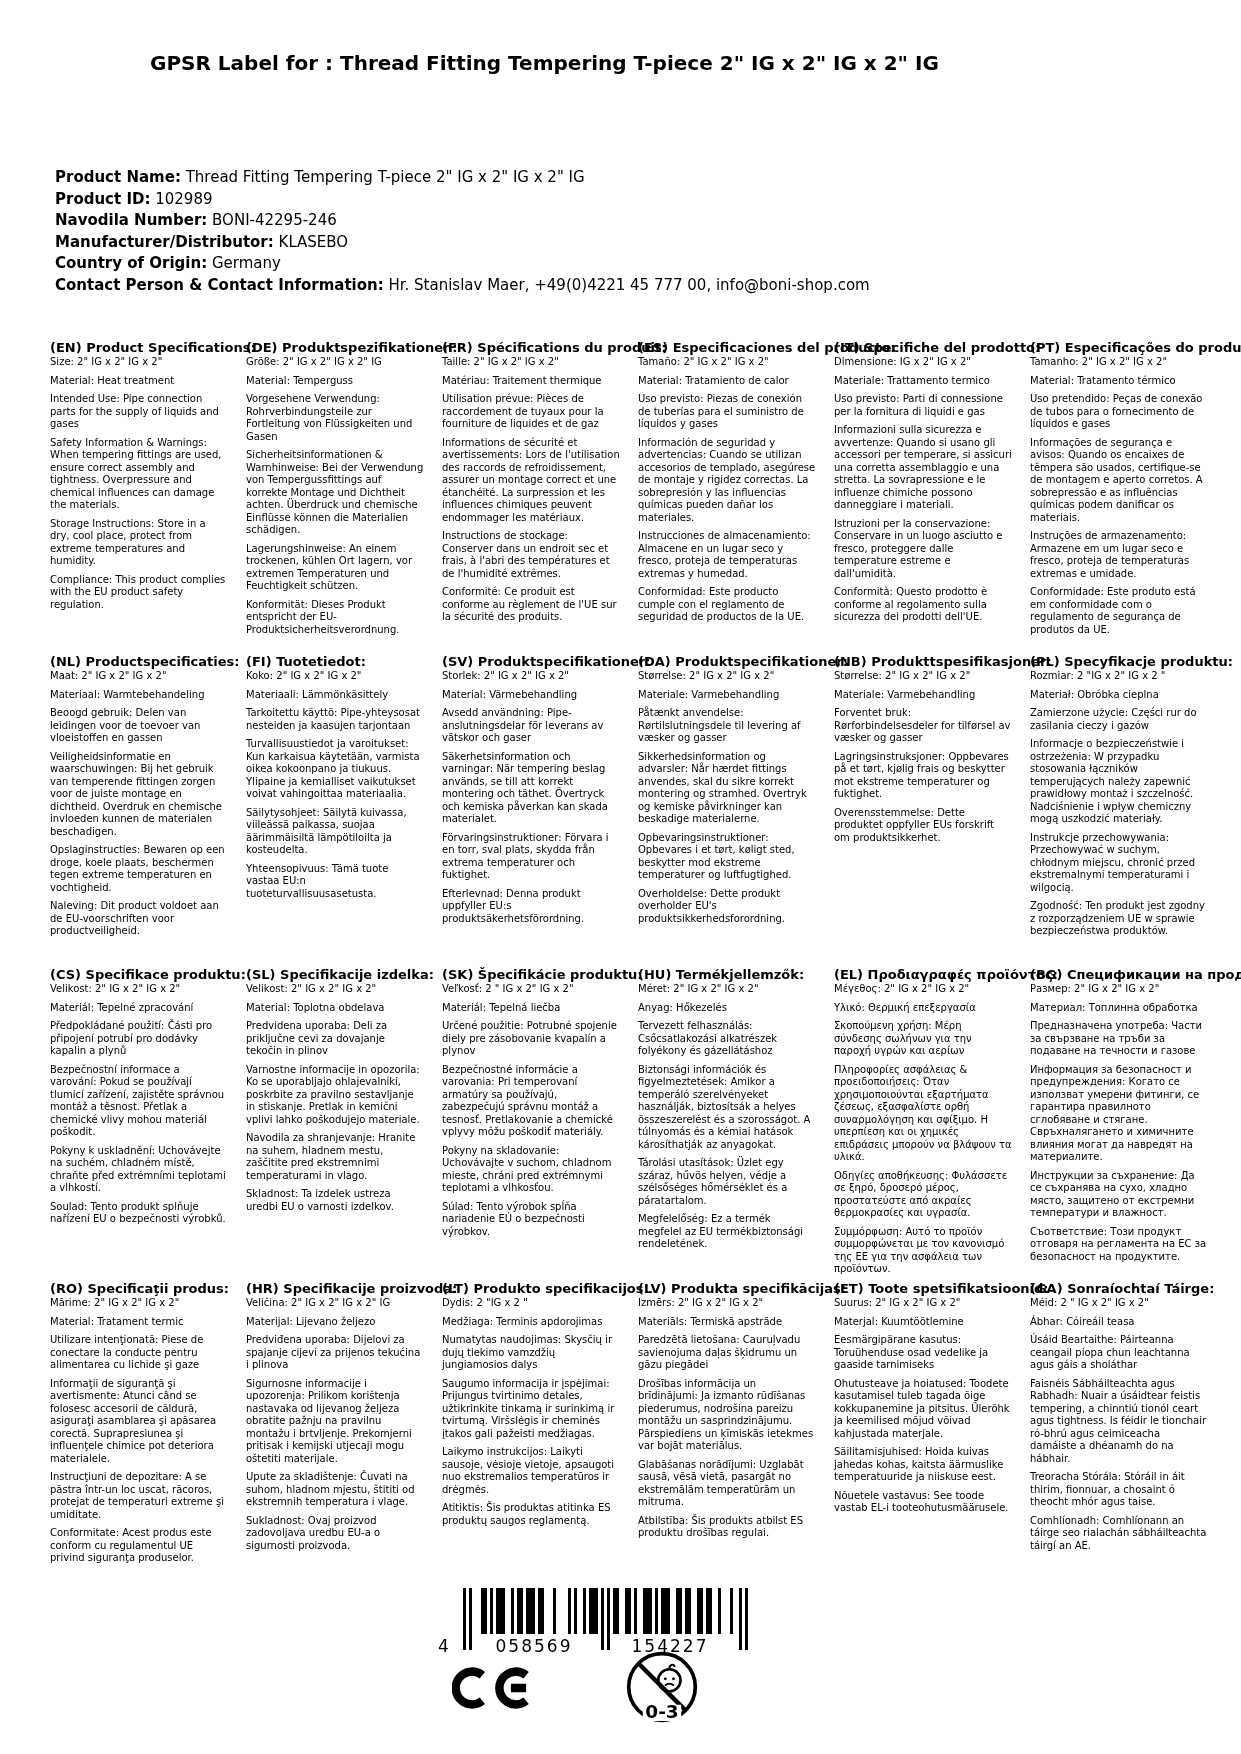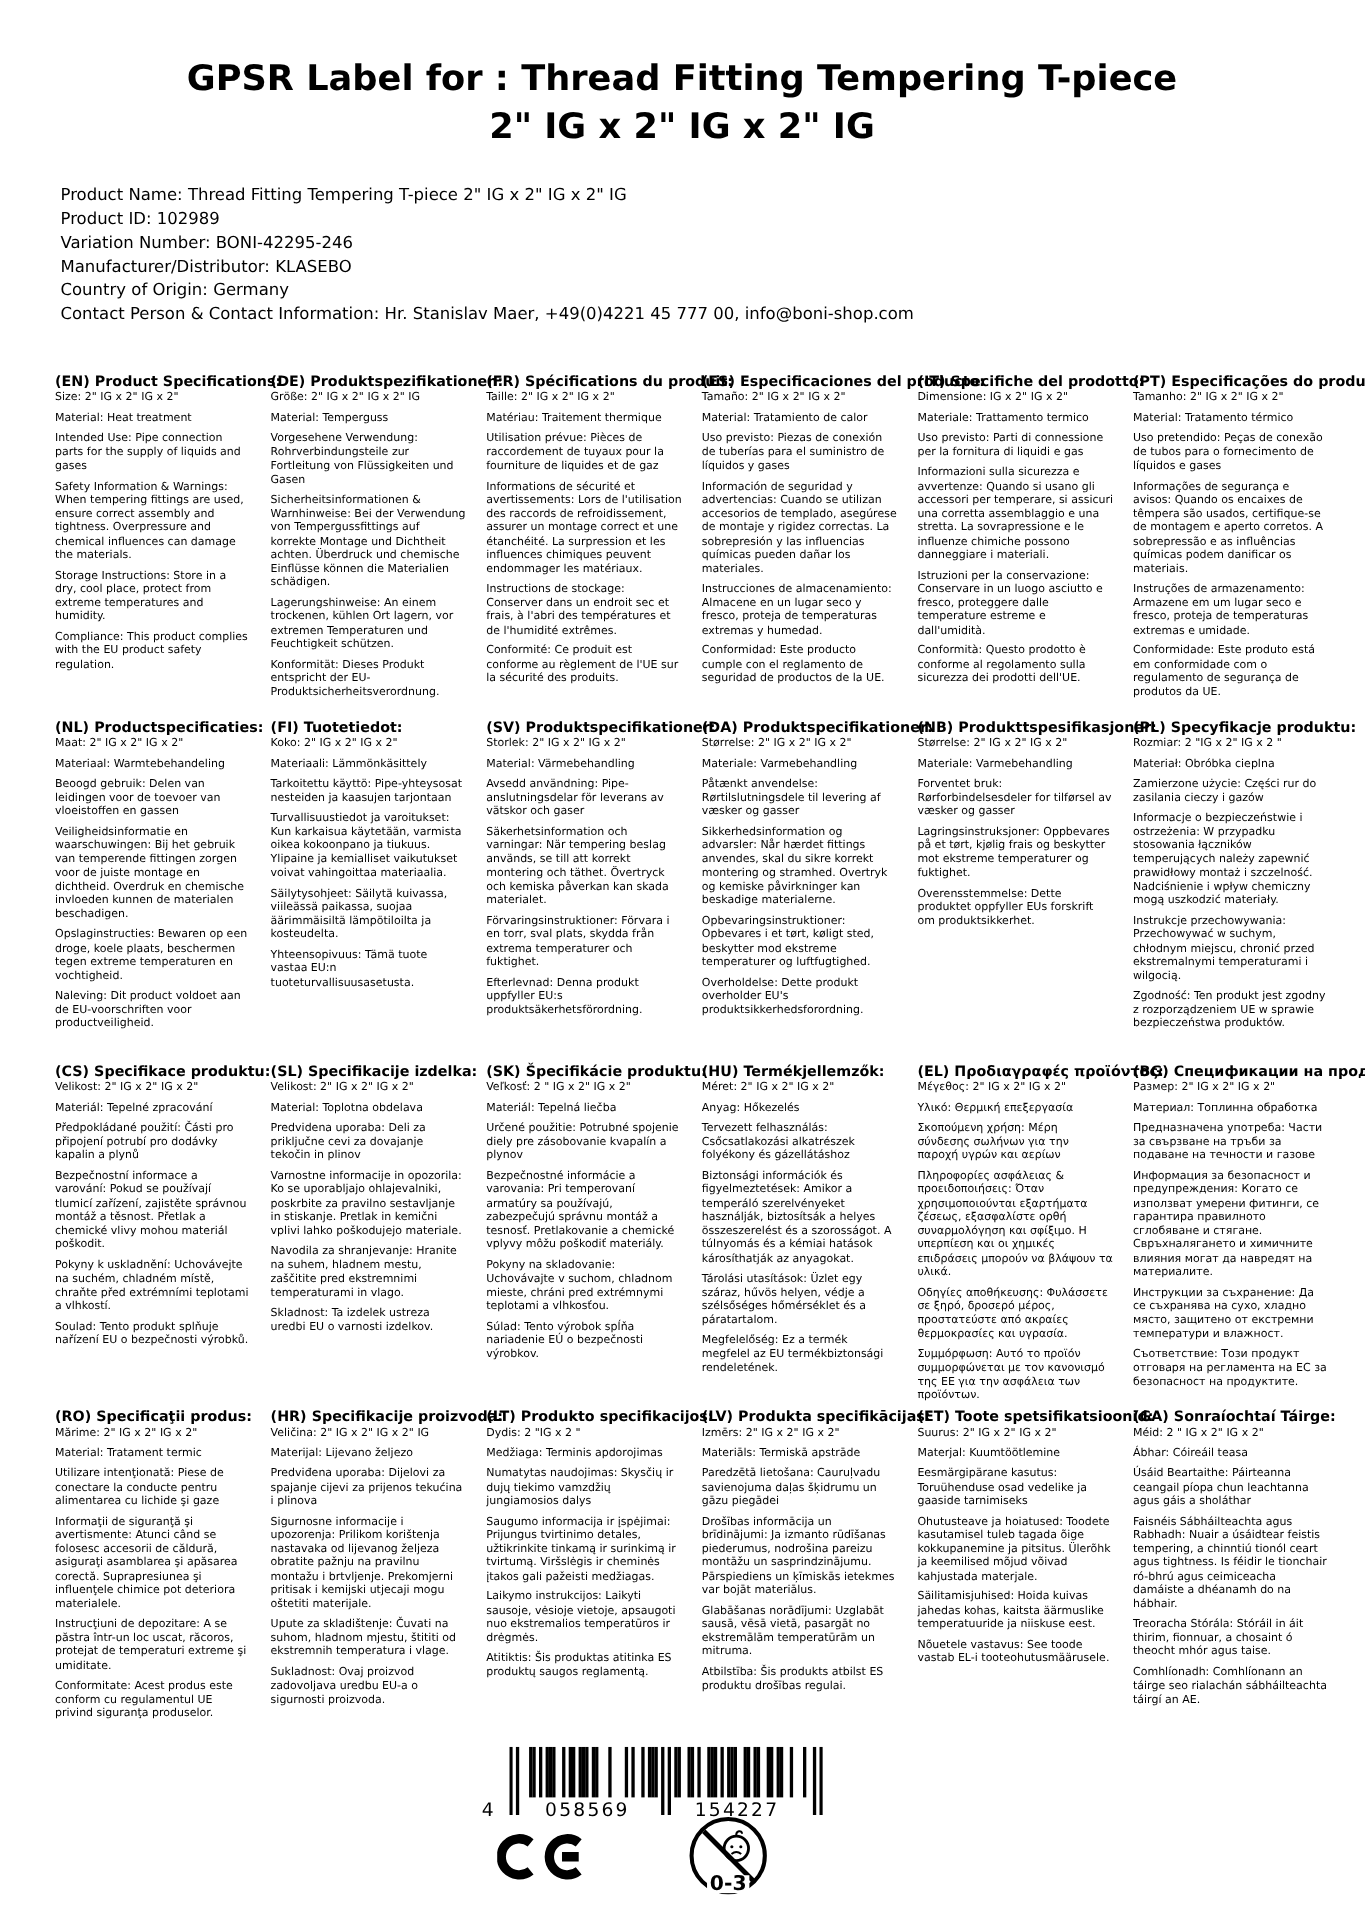--- a/index.html
+++ b/index.html
@@ -5,28 +5,28 @@
   html,body{margin:0;padding:0;background:#ffffff;}
   .page{
     position:relative;
     width:1241px;height:1754px;
     background:#ffffff;color:#000;
     font-family:"DejaVu Sans",sans-serif;
     overflow:hidden;
   }
   .title{
     position:absolute;top:50px;left:150px;width:940px;
-    text-align:center;font-size:32px;font-weight:bold;line-height:1.35;
+    text-align:left;font-size:20px;font-weight:bold;line-height:1.35;
     margin:0;
   }
   .product-info{
     position:absolute;top:167px;left:55px;width:1100px;
     font-size:15px;line-height:21.5px;
   }
-  .pi-label{font-weight:normal;margin-top:16px;}
+  .pi-label{font-weight:bold;margin-top:16px;}
   .pi-value{font-weight:normal;}
   .lang-grid{
     position:absolute;top:340px;left:50px;width:1186px;
     display:grid;
     grid-template-columns:repeat(6,196px);
     grid-template-rows:314px 313px 314px auto;
   }
   .lang-block{
     padding-right:18px;
     font-size:10px;line-height:1.25;
@@ -53,21 +53,21 @@
 </head>
 <body>
 
 <div class="page">
 
   <h1 class="title">GPSR Label for : Thread Fitting Tempering T-piece 2" IG x 2" IG x 2" IG</h1>
 
   <div class="product-info">
       <div><span class="pi-label">Product Name:</span> <span class="pi-value">Thread Fitting Tempering T-piece 2" IG x 2" IG x 2" IG</span></div>
       <div><span class="pi-label">Product ID:</span> <span class="pi-value">102989</span></div>
-      <div><span class="pi-label">Variation Number:</span> <span class="pi-value">BONI-42295-246</span></div>
+      <div><span class="pi-label">Navodila Number:</span> <span class="pi-value">BONI-42295-246</span></div>
       <div><span class="pi-label">Manufacturer/Distributor:</span> <span class="pi-value">KLASEBO</span></div>
       <div><span class="pi-label">Country of Origin:</span> <span class="pi-value">Germany</span></div>
       <div><span class="pi-label">Contact Person &amp; Contact Information:</span> <span class="pi-value">Hr. Stanislav Maer, +49(0)4221 45 777 00, info@boni-shop.com</span></div>
     </div>
 
   <div class="lang-grid">
       <div class="lang-block">
         <div class="lang-heading">(EN) Product Specifications:</div>
         <p class="spec">Size: 2" IG x 2" IG x 2"</p>
         <p class="spec">Material: Heat treatment</p>

